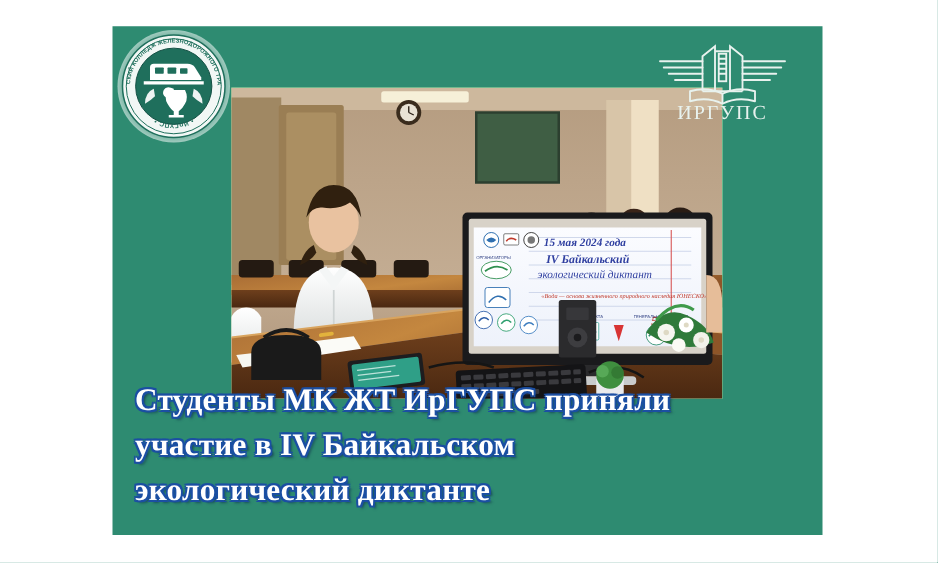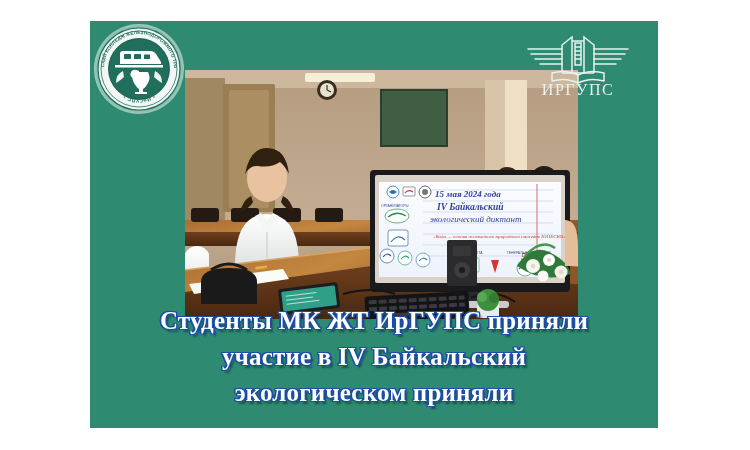--- a/index.html
+++ b/index.html
@@ -64,21 +64,20 @@
     z-index: 3;
   }
   .photo svg { display: block; width: 393px; height: 249px; }
 
   
   .headline {
     position: absolute;
     left: 18px;
     top: 282px;
     width: 532px;
-    text-align: center;
     font-family: "Liberation Serif", "DejaVu Serif", serif;
     font-weight: bold;
     font-size: 25px;
     line-height: 36px;
     color: #ffffff;
     letter-spacing: 0.2px;
     text-shadow:
       -1.4px 0 0 #1b4fa3,
        1.4px 0 0 #1b4fa3,
        0 -1.4px 0 #1b4fa3,
@@ -412,18 +411,18 @@
           <circle cx="364" cy="190" r="2" fill="#ded9c4"></circle>
           <circle cx="376" cy="202" r="2.2" fill="#ded9c4"></circle>
         </g>
 
         <path d="M380 150 q13 0 13 26 l0 20 l-13 0z" fill="#e6bd99"></path>
       </svg>
     </div>
 
     <div class="headline">
       <span class="ln">Студенты МК ЖТ ИрГУПС приняли</span>
-      <span class="ln">участие в IV Байкальский</span>
-      <span class="ln">экологическом приняли</span>
+      <span class="ln">участие в IV Байкальском</span>
+      <span class="ln">экологический диктанте</span>
     </div>
 
   </div>
 </div>
 
 </body></html>

